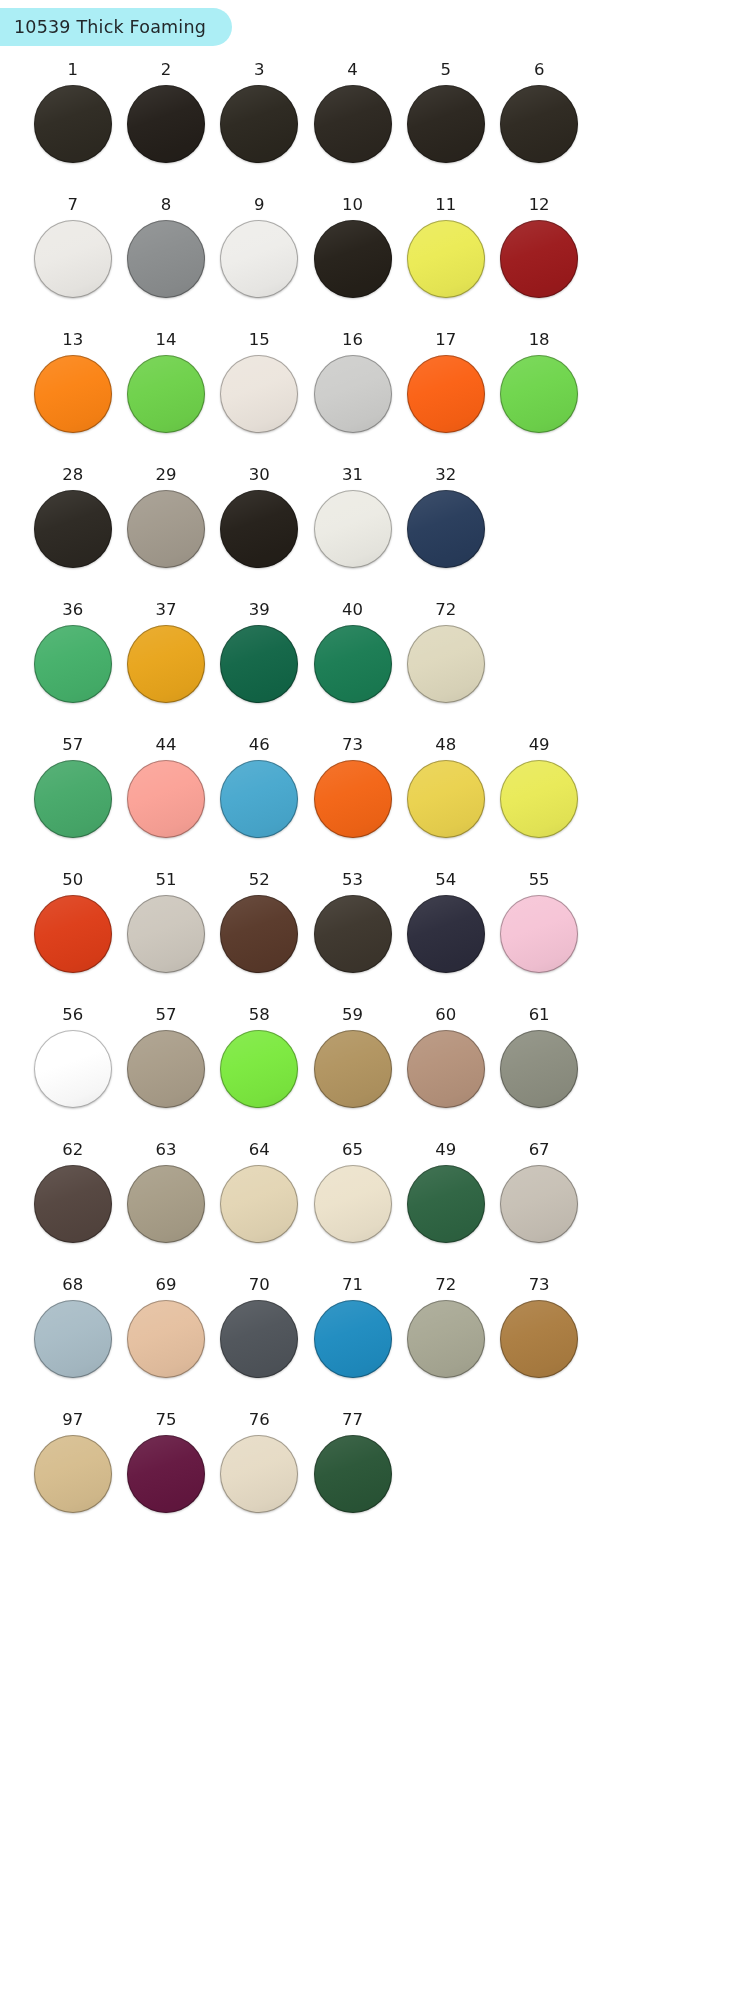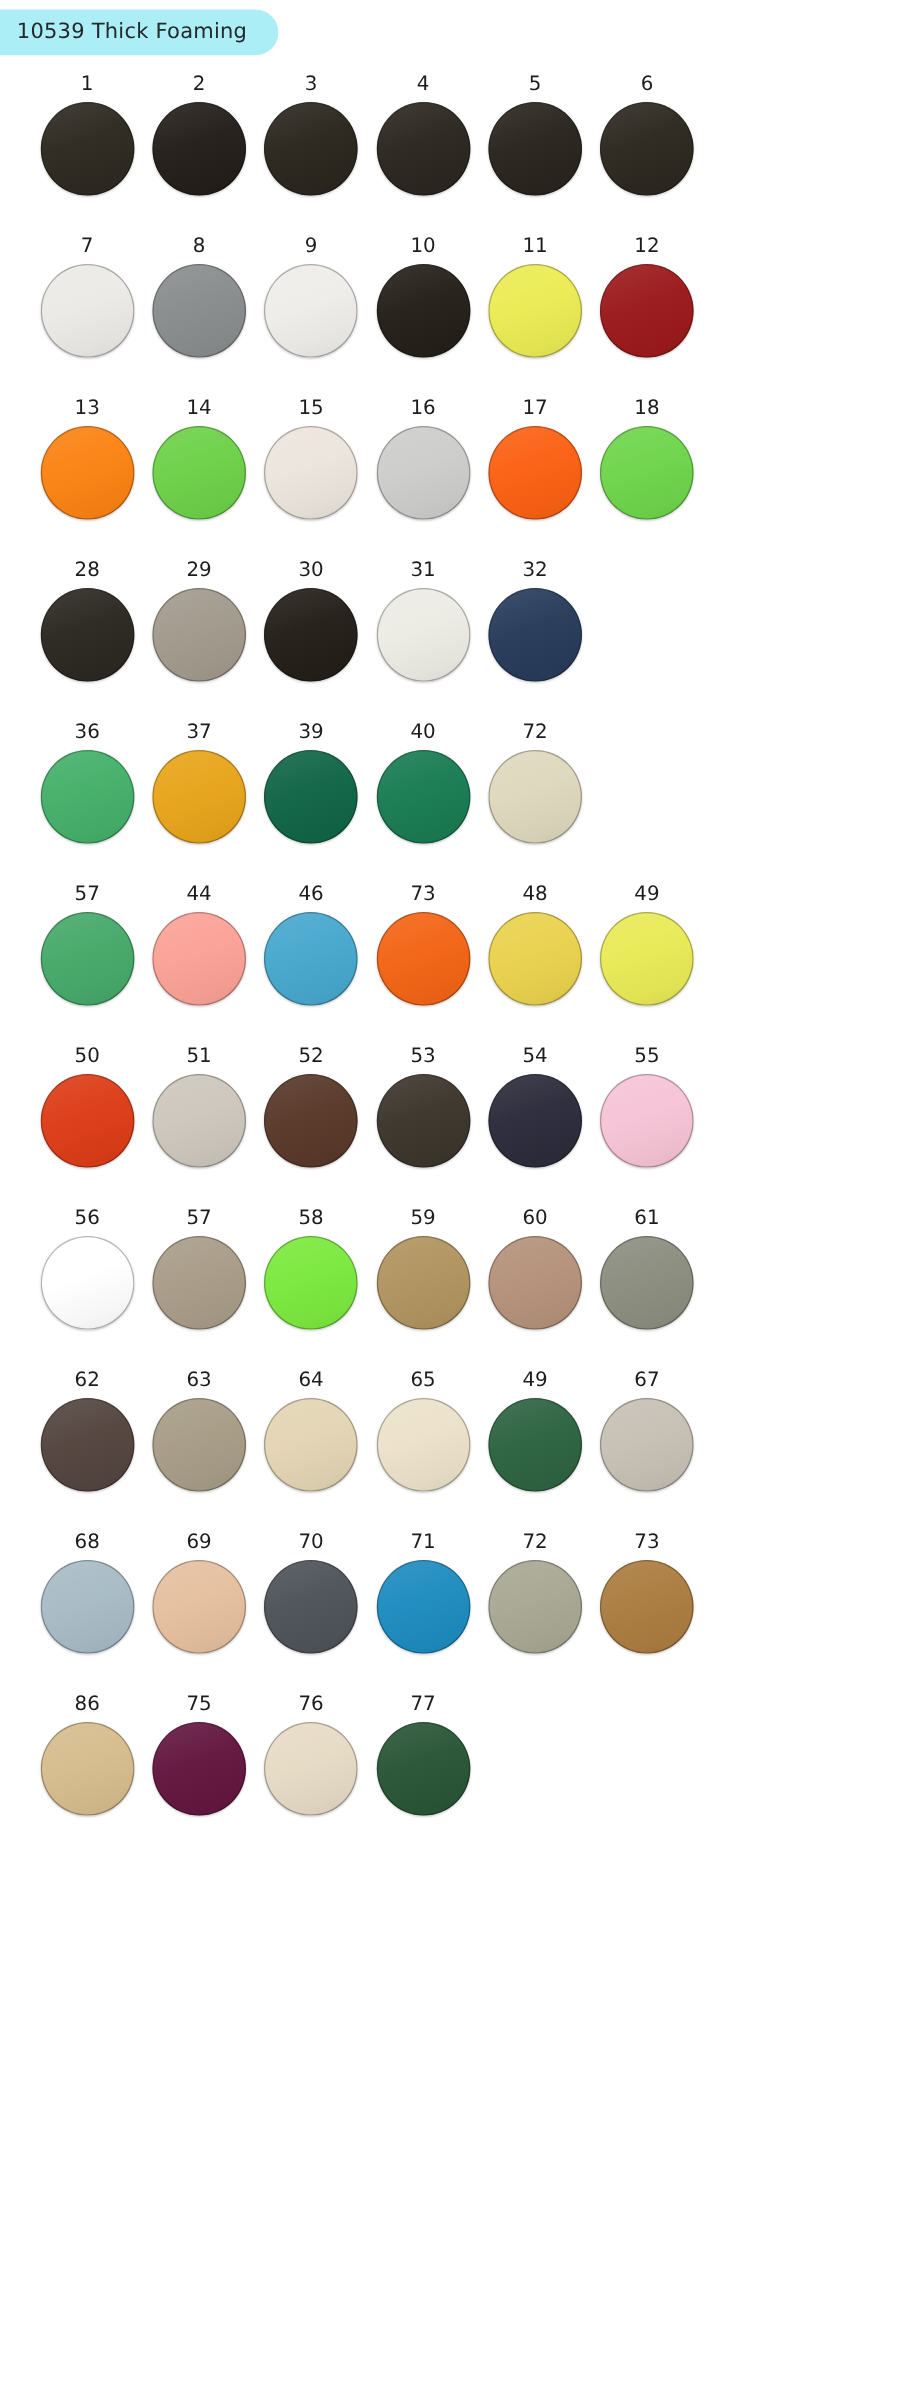--- a/index.html
+++ b/index.html
@@ -353,21 +353,21 @@
           <div class="swatch-label">72</div>
           <div class="swatch-dot" style="background-color: rgb(168, 168, 148);"></div>
         </div>
         <div class="swatch-cell">
           <div class="swatch-label">73</div>
           <div class="swatch-dot" style="background-color: rgb(171, 125, 65);"></div>
         </div>
       </div>
       <div class="swatch-row">
         <div class="swatch-cell">
-          <div class="swatch-label">86</div>
+          <div class="swatch-label">97</div>
           <div class="swatch-dot" style="background-color: rgb(214, 189, 142);"></div>
         </div>
         <div class="swatch-cell">
           <div class="swatch-label">75</div>
           <div class="swatch-dot" style="background-color: rgb(100, 23, 64);"></div>
         </div>
         <div class="swatch-cell">
           <div class="swatch-label">76</div>
           <div class="swatch-dot" style="background-color: rgb(230, 219, 197);"></div>
         </div>

